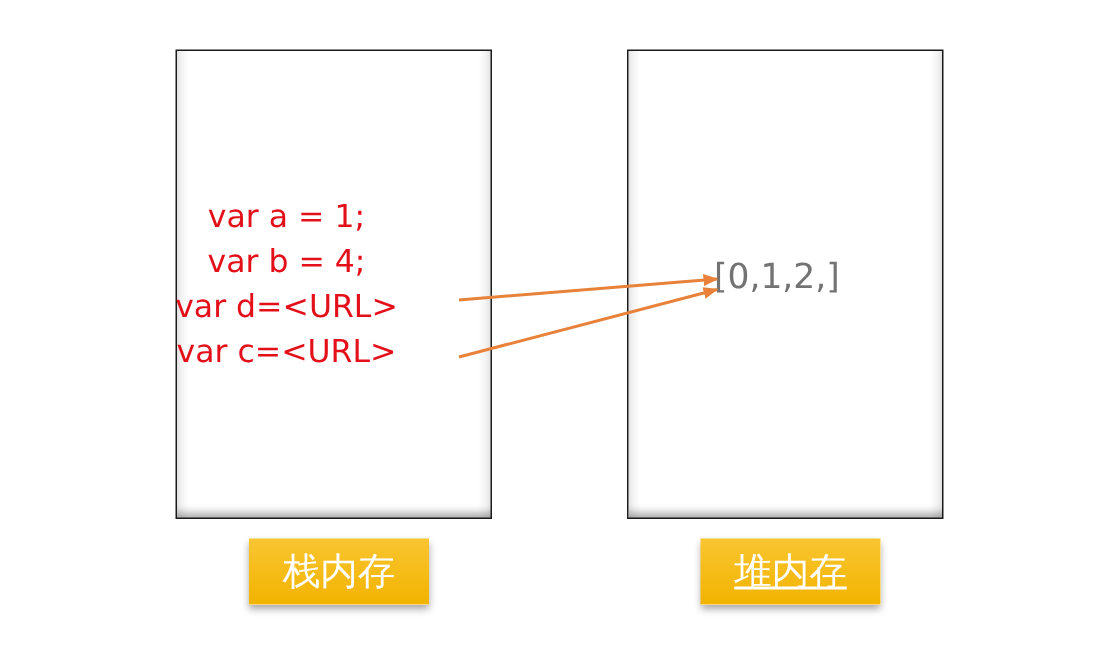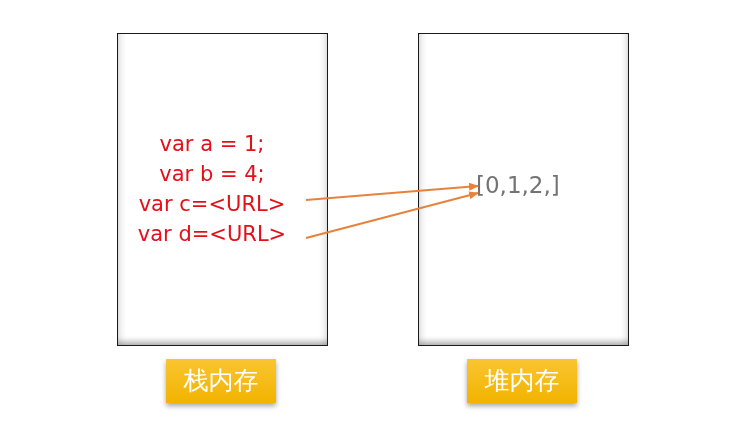--- a/index.html
+++ b/index.html
@@ -6,40 +6,40 @@
   body { width:730px; height:442px; position:relative; overflow:hidden; font-family:"DejaVu Sans", sans-serif; }
   .box { position:absolute; background:#fff; border:1px solid #1a1a1a; box-sizing:border-box;
          box-shadow: inset 0 -6px 6px -3px rgba(0,0,0,0.35); }
   .box::before { content:""; position:absolute; left:0; top:0; bottom:0; width:8px;
          background:linear-gradient(to right, rgba(0,0,0,0.08), rgba(0,0,0,0)); }
   .box::after { content:""; position:absolute; right:0; top:0; bottom:0; width:8px;
          background:linear-gradient(to left, rgba(0,0,0,0.08), rgba(0,0,0,0)); }
   #stack-box { left:117px; top:33px; width:211px; height:313px; }
   #heap-box  { left:418px; top:33px; width:211px; height:313px; }
   .code { position:absolute; color:#e3101a; font-size:21px; line-height:30px; text-align:center; white-space:nowrap; }
-  #stack-code { left:124px; top:129px; width:176px; }
+  #stack-code { left:103px; top:129px; width:176px; }
   #heap-value { left:476px; top:172px; font-size:23px; color:#737373; position:absolute; white-space:nowrap; }
-  .label { position:absolute; height:44px; width:110px; background:linear-gradient(#f9c531,#f2b300);
+  .label { position:absolute; height:44px; width:120px; background:linear-gradient(#f9c531,#f2b300);
            color:#ffffff; font-size:25px; line-height:44px; text-align:center;
            box-shadow: 0 3px 5px rgba(0,0,0,0.35); }
   #stack-label { left:166px; top:359px; }
-  #heap-label  { left:467px; top:359px; }
+  #heap-label  { left:467px; top:359px;text-decoration:underline; }
   svg.arrows { position:absolute; left:0; top:0; }
 </style>
 </head>
 <body>
 
 <div class="box" id="stack-box"></div>
 <div class="box" id="heap-box"></div>
 
 <div class="code" id="stack-code">
   <div>var a = 1;</div>
   <div>var b = 4;</div>
+  <div>var d=&lt;URL&gt;</div>
   <div>var c=&lt;URL&gt;</div>
-  <div>var d=&lt;URL&gt;</div>
 </div>
 
 <div id="heap-value">[0,1,2,]</div>
 
 <svg class="arrows" width="730" height="442">
   <defs>
     <marker id="ah" markerWidth="10" markerHeight="8" refX="9" refY="4" orient="auto" markerUnits="userSpaceOnUse">
       <path d="M0,0 L10,4 L0,8 Z" fill="#e8823a"></path>
     </marker>
   </defs>

